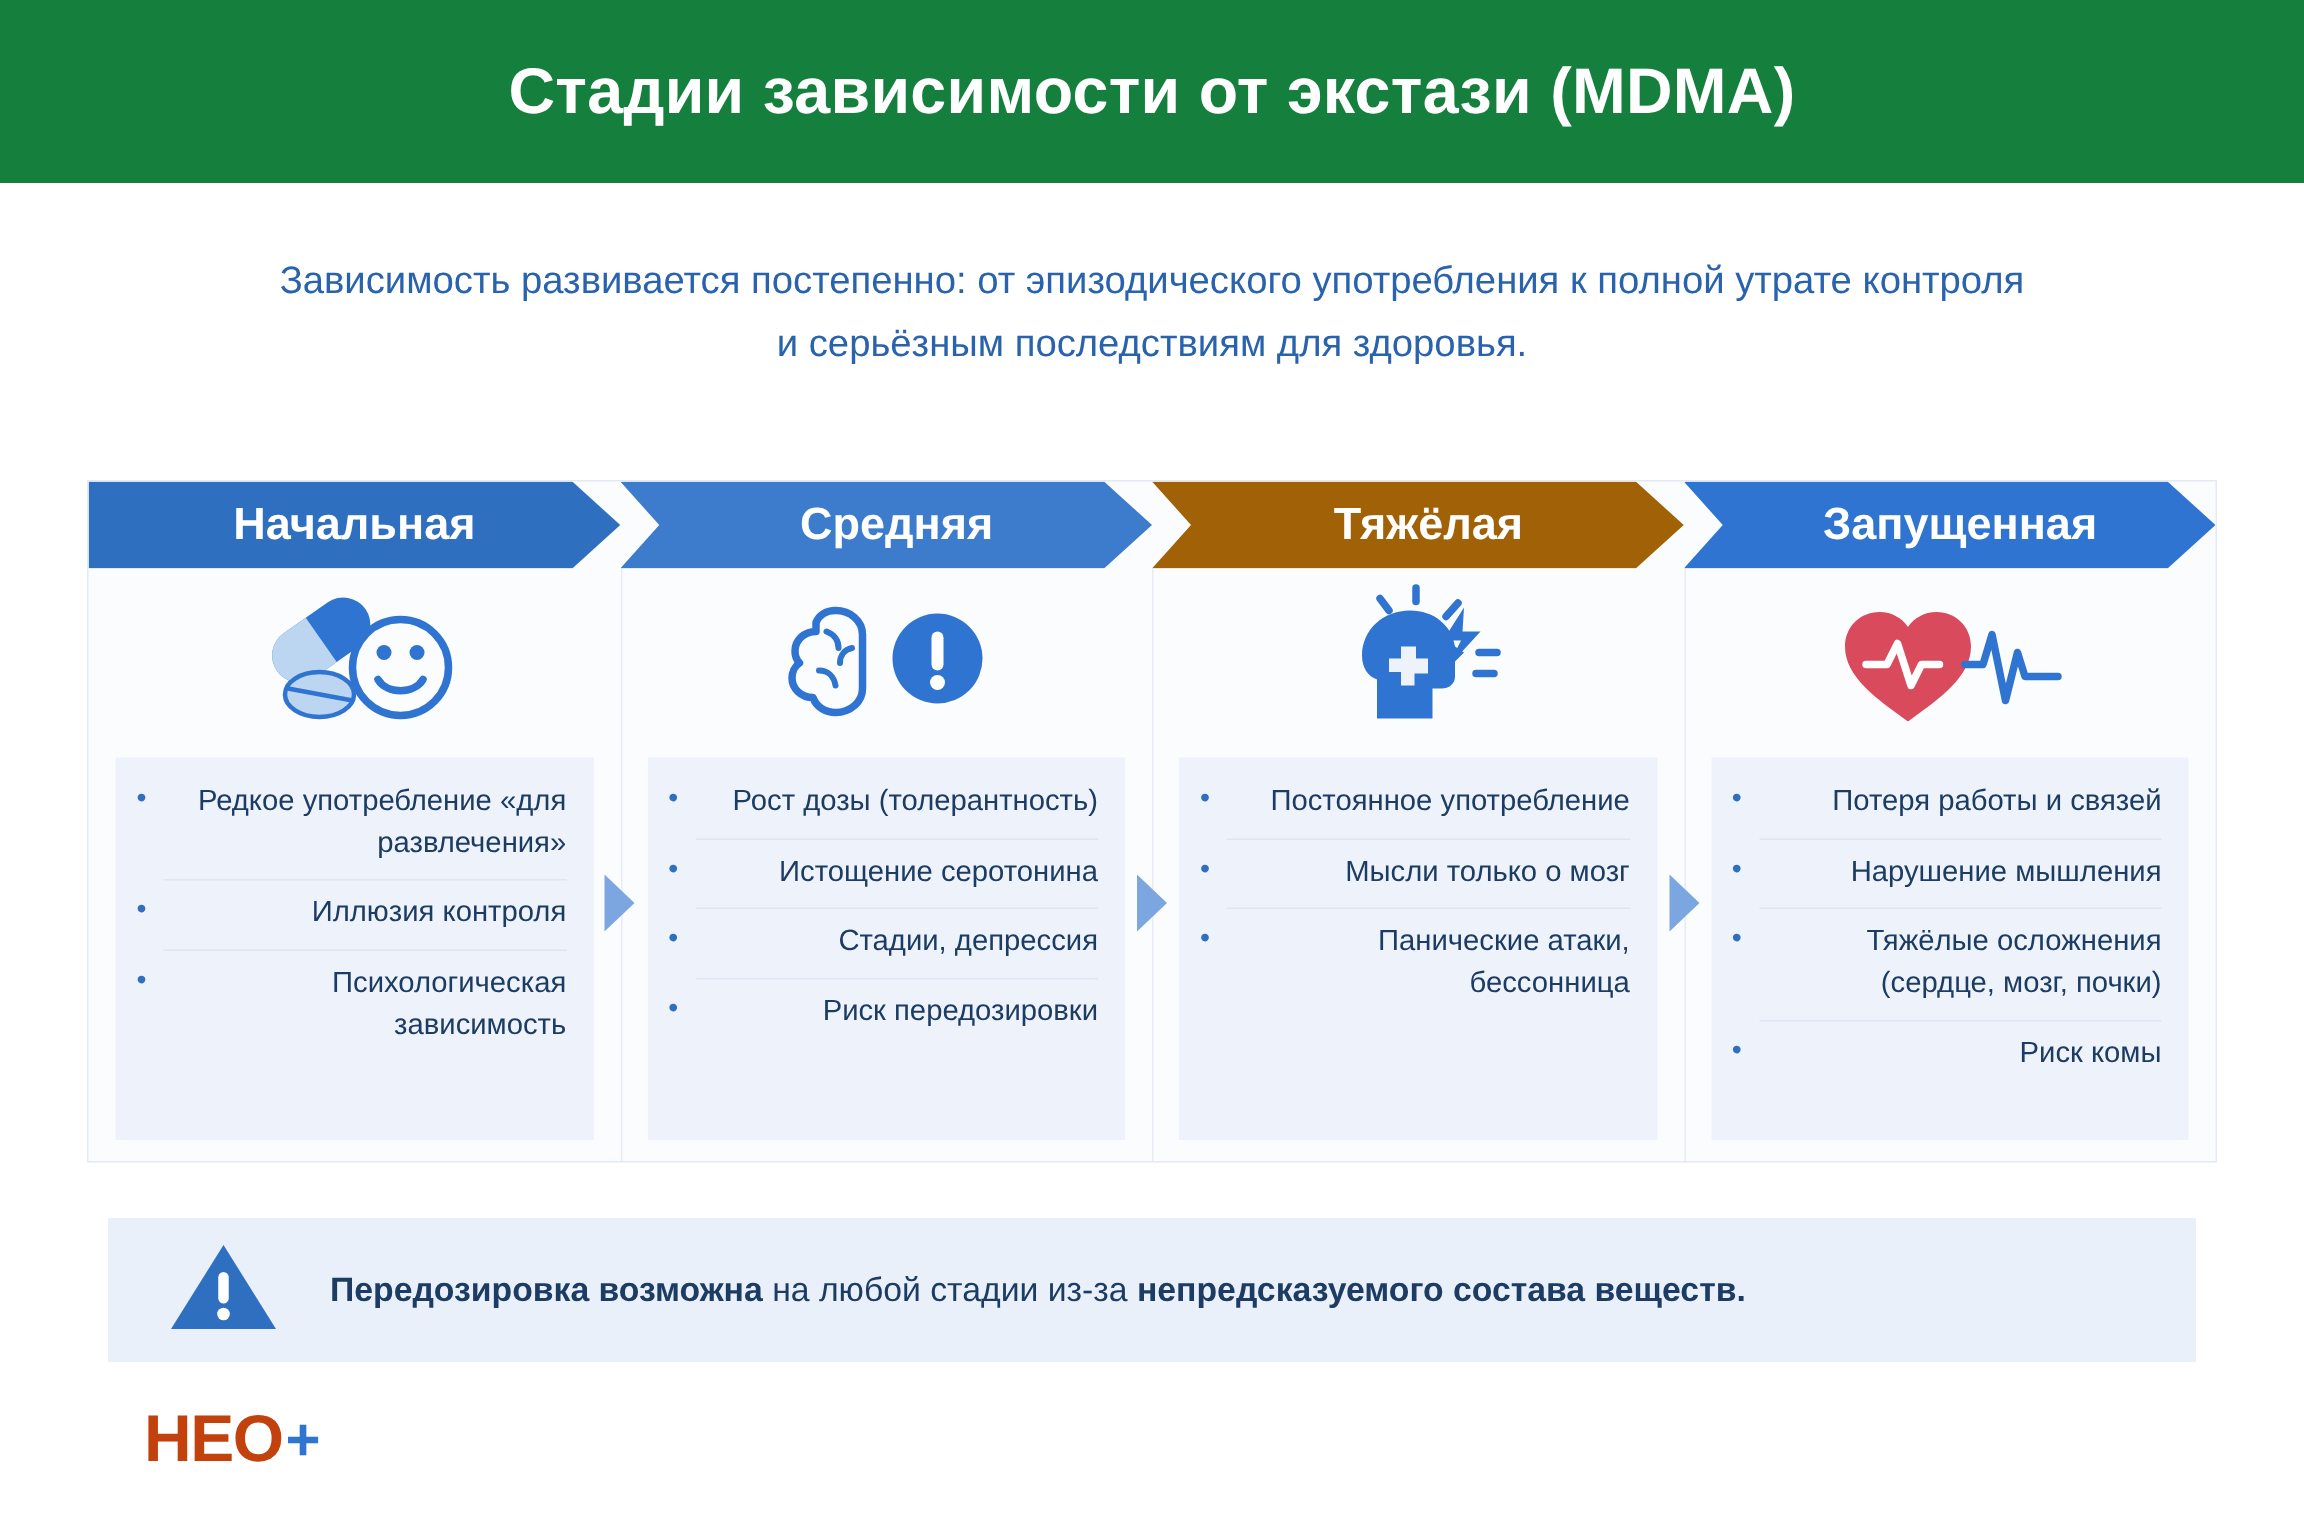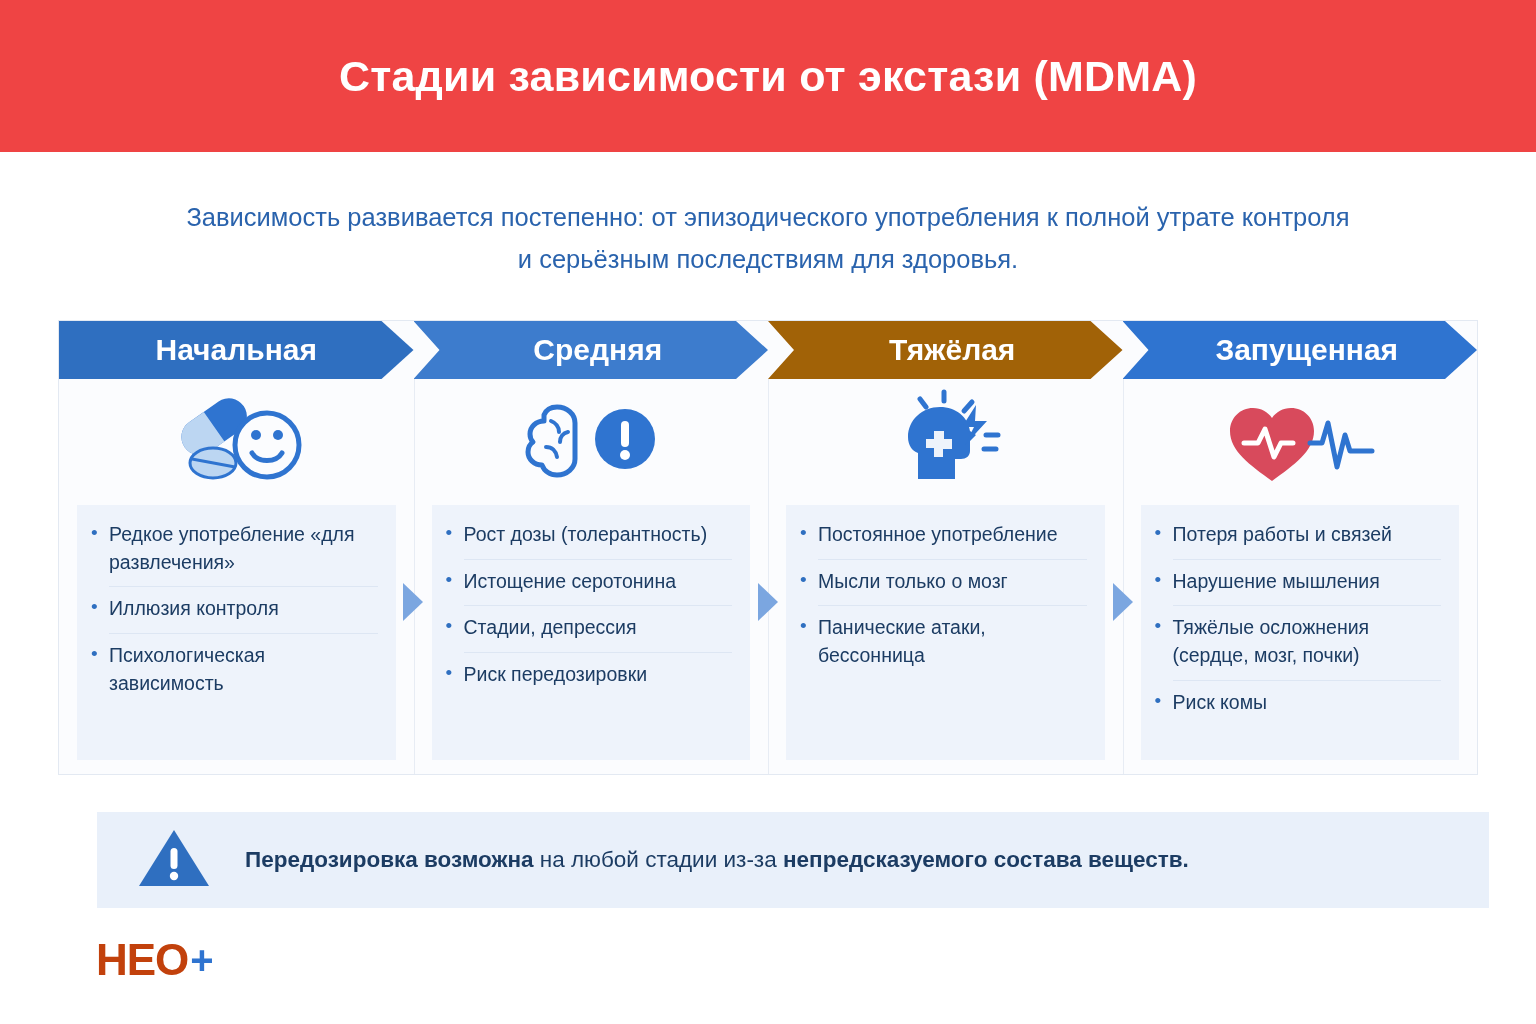--- a/index.html
+++ b/index.html
@@ -11,22 +11,22 @@
     height: 1024px;
     background: #ffffff;
     font-family: "Liberation Sans", sans-serif;
     overflow: hidden;
     position: relative;
   }
 
   
   .header {
     width: 100%;
-    height: 152px;
-    background: #ef4444;
+    height: 122px;
+    background: #15803d;
     display: flex;
     align-items: center;
     justify-content: center;
     box-sizing: border-box;
   }
   .header-title {
     color: #ffffff;
     font-size: 43px;
     font-weight: bold;
     letter-spacing: 0.2px;
@@ -121,20 +121,21 @@
     padding: 0 4px 0 26px;
     list-style: none;
   }
   .stage-list li {
     position: relative;
     color: #1c3c63;
     font-size: 19.5px;
     line-height: 1.42;
     padding: 0 0 10px 0;
     margin-bottom: 8px;
+    text-align: right;
   }
   .stage-list li::before {
     content: "•";
     position: absolute;
     left: -18px;
     top: -1px;
     color: #2f6fc0;
     font-size: 19px;
   }
   .stage-list li:not(:last-child) {
@@ -158,21 +159,20 @@
     position: absolute;
     left: 72px;
     top: 812px;
     width: 1392px;
     height: 96px;
     background: #e9f0fa;
     display: flex;
     align-items: center;
     padding-left: 40px;
     box-sizing: border-box;
-    margin-left: 25px;
   }
   .warn-text {
     margin-left: 34px;
     color: #1c3c63;
     font-size: 22.5px;
   }
   .warn-text b { font-weight: bold; }
 
   
   .logo {

